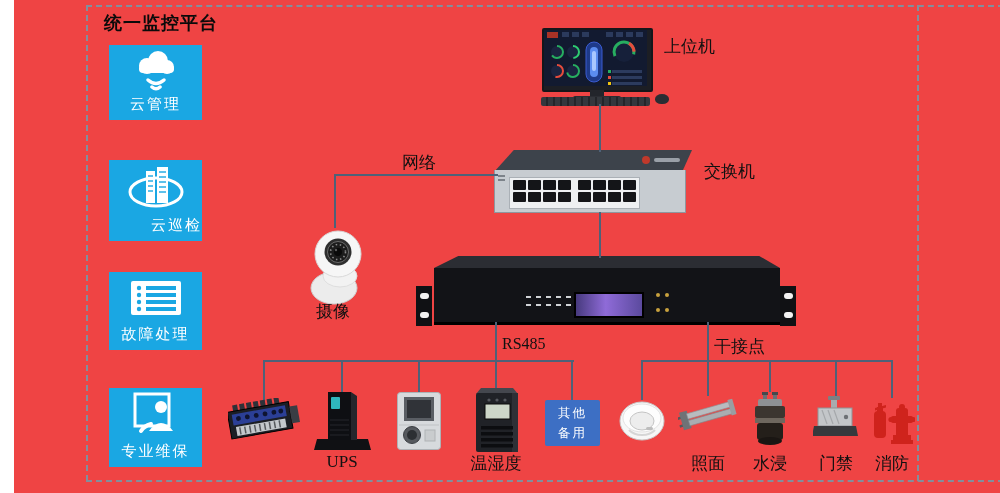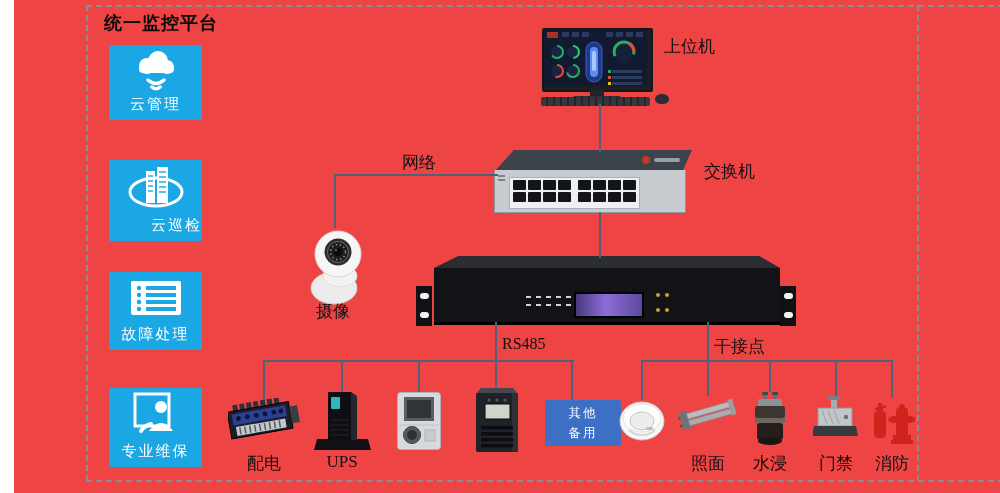--- a/index.html
+++ b/index.html
@@ -38,21 +38,21 @@
       background:linear-gradient(90deg,#473a7e 0%,#8f6bd8 45%,#5b4a9e 100%);}
   .mark-row{position:absolute;display:flex;gap:5px;}
   .mark{width:5px;height:2px;background:#cfd2d6;}
   .led-pair{position:absolute;display:flex;gap:5px;}
   .led{width:4px;height:4px;border-radius:50%;background:#c9a23e;}
   
   .screen{position:absolute;left:528px;top:28px;width:107px;height:60px;background:#1c1e24;
       border:2px solid #15161a;border-radius:2px;}
   .kbd{position:absolute;left:527px;top:97px;width:109px;height:9px;border-radius:2px;
       background:repeating-linear-gradient(90deg,#34373d 0 5px,#23252a 5px 7px);}
-  .spare-box{position:absolute;left:531px;top:400px;width:76px;height:46px;background:#3d6fc4;
+  .spare-box{position:absolute;left:531px;top:400px;width:55px;height:46px;background:#3d6fc4;
       color:#fff;text-align:center;font-size:12.5px;letter-spacing:2px;
       display:flex;flex-direction:column;justify-content:center;gap:3px;border-radius:2px;}
 </style>
 </head>
 <body>
 
 <div id="stage">
 
   <div class="dash" style="left:72px;top:5px;width:918px;border-top:2px dashed #848e9c;"></div>
   <div class="dash" style="left:72px;top:480px;width:918px;border-top:2px dashed #848e9c;"></div>
@@ -408,20 +408,20 @@
       <rect x="25" y="10" width="12" height="6" rx="3"></rect>
       <rect x="25" y="14" width="12" height="23"></rect>
       <rect x="20" y="18" width="22" height="7" rx="2"></rect>
       <circle cx="20" cy="21.5" r="2.6"></circle>
         <circle cx="42" cy="21.5" r="2.6"></circle>
       <rect x="22" y="37" width="18" height="5"></rect>
       <rect x="20" y="42" width="22" height="4"></rect>
     </g>
   </svg>
 
-  <div class="dev-label" style="left:205px;">配电</div>
   <div class="dev-label" style="left:283px;">UPS</div>
+  <div class="dev-label" style="left:437px;">温湿度</div>
   <div class="dev-label" style="left:649px;">照面</div>
   <div class="dev-label" style="left:711px;">水浸</div>
   <div class="dev-label" style="left:833px;">消防</div>
   <div class="dev-label" style="left:777px;">门禁</div>
 
 </div>
 
 </body></html>

